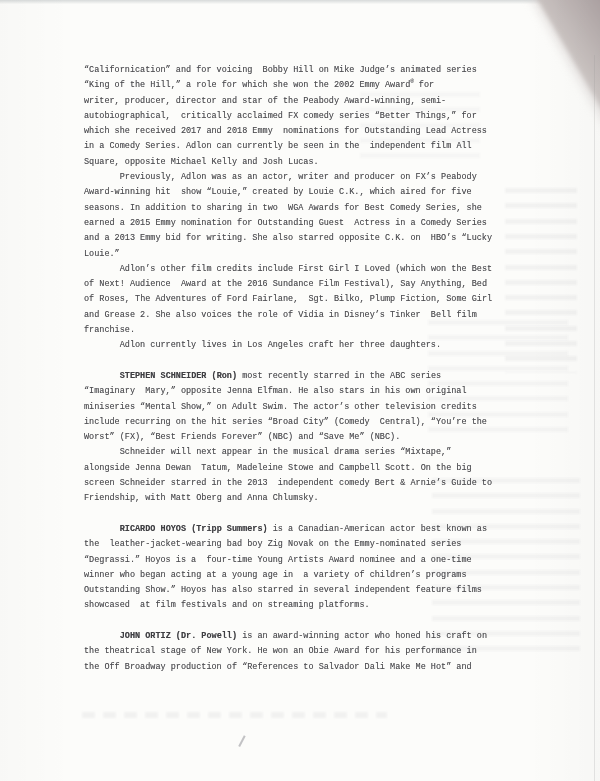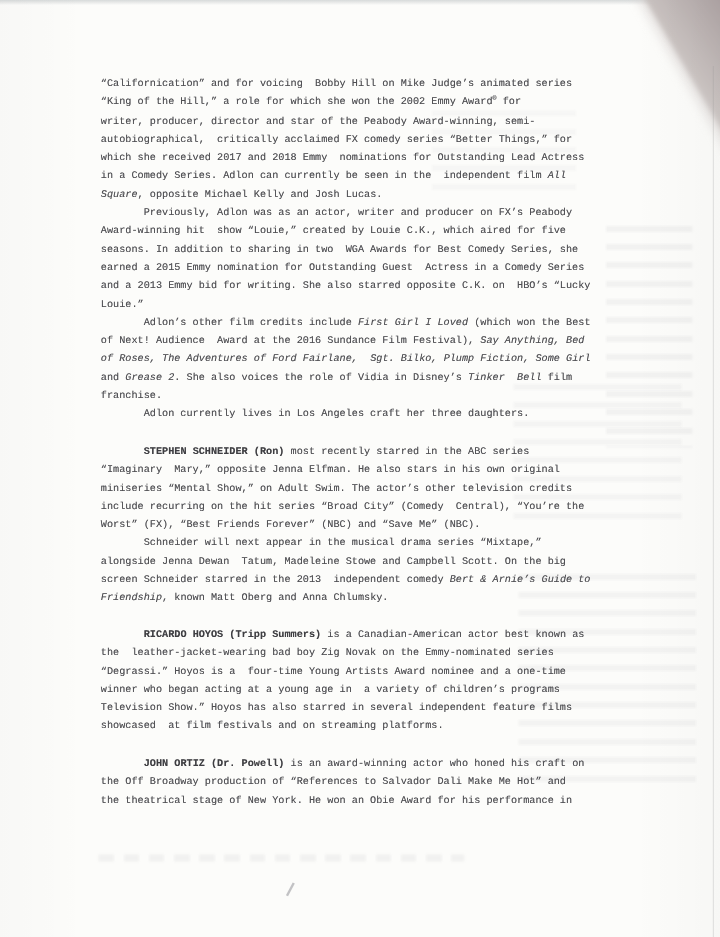--- a/index.html
+++ b/index.html
@@ -32,21 +32,21 @@
   .doc {
     position:absolute; left:84px; top:63px; width:470px;
     font-size:8.5px; line-height:15.3px;
     color:#4e4e52;
     text-shadow:0 0 0.5px rgba(78,78,82,0.5);
   }
   .line { white-space:pre; height:15.3px; }
   .gap-line { white-space:pre; height:15.3px; }
   .s-n { }
   .s-b { font-weight:bold; color:#3e3e42; }
-  .s-i { font-style:italic; }
+  .s-i { }
   .s-sup { vertical-align:super; font-size:5.5px; line-height:0; }
   
   .smudge {
     position:absolute; pointer-events:none; filter:blur(0.8px);
     background-image:repeating-linear-gradient(
       to bottom, rgba(105,105,118,0.065) 0px, rgba(105,105,118,0.065) 5px,
       rgba(0,0,0,0) 5px, rgba(0,0,0,0) 15.3px);
   }
   .smudge.dashes {
     background-image:repeating-linear-gradient(
@@ -125,30 +125,30 @@
       <div class="line"><span class="s-n">       </span><span class="s-b">STEPHEN SCHNEIDER (Ron)</span><span class="s-n"> most recently starred in the ABC series</span></div>
       <div class="line"><span class="s-n">“Imaginary  Mary,” opposite Jenna Elfman. He also stars in his own original</span></div>
       <div class="line"><span class="s-n">miniseries “Mental Show,” on Adult Swim. The actor’s other television credits</span></div>
       <div class="line"><span class="s-n">include recurring on the hit series “Broad City” (Comedy  Central), “You’re the</span></div>
       <div class="line"><span class="s-n">Worst” (FX), “Best Friends Forever” (NBC) and “Save Me” (NBC).</span></div>
     </div>
     <div>
       <div class="line"><span class="s-n">       Schneider will next appear in the musical drama series “Mixtape,”</span></div>
       <div class="line"><span class="s-n">alongside Jenna Dewan  Tatum, Madeleine Stowe and Campbell Scott. On the big</span></div>
       <div class="line"><span class="s-n">screen Schneider starred in the 2013  independent comedy </span><span class="s-i">Bert &amp; Arnie’s Guide to</span></div>
-      <div class="line"><span class="s-i">Friendship</span><span class="s-n">, known Matt Oberg and Anna Chlumsky.</span></div>
+      <div class="line"><span class="s-i">Friendship</span><span class="s-n">, with Matt Oberg and Anna Chlumsky.</span></div>
     </div>
     <div class="gap-line"> </div>
     <div>
       <div class="line"><span class="s-n">       </span><span class="s-b">RICARDO HOYOS (Tripp Summers)</span><span class="s-n"> is a Canadian-American actor best known as</span></div>
       <div class="line"><span class="s-n">the  leather-jacket-wearing bad boy Zig Novak on the Emmy-nominated series</span></div>
       <div class="line"><span class="s-n">“Degrassi.” Hoyos is a  four-time Young Artists Award nominee and a one-time</span></div>
       <div class="line"><span class="s-n">winner who began acting at a young age in  a variety of children’s programs</span></div>
-      <div class="line"><span class="s-n">Television Show.” Hoyos has also starred in several independent feature films</span></div>
+      <div class="line"><span class="s-n">Outstanding Show.” Hoyos has also starred in several independent feature films</span></div>
       <div class="line"><span class="s-n">showcased  at film festivals and on streaming platforms.</span></div>
     </div>
     <div class="gap-line"> </div>
     <div>
       <div class="line"><span class="s-n">       </span><span class="s-b">JOHN ORTIZ (Dr. Powell)</span><span class="s-n"> is an award-winning actor who honed his craft on</span></div>
+      <div class="line"><span class="s-n">the theatrical stage of New York. He won an Obie Award for his performance in</span></div>
       <div class="line"><span class="s-n">the Off Broadway production of “References to Salvador Dali Make Me Hot” and</span></div>
-      <div class="line"><span class="s-n">the theatrical stage of New York. He won an Obie Award for his performance in</span></div>
     </div>
   </div>
 
 </body></html>

